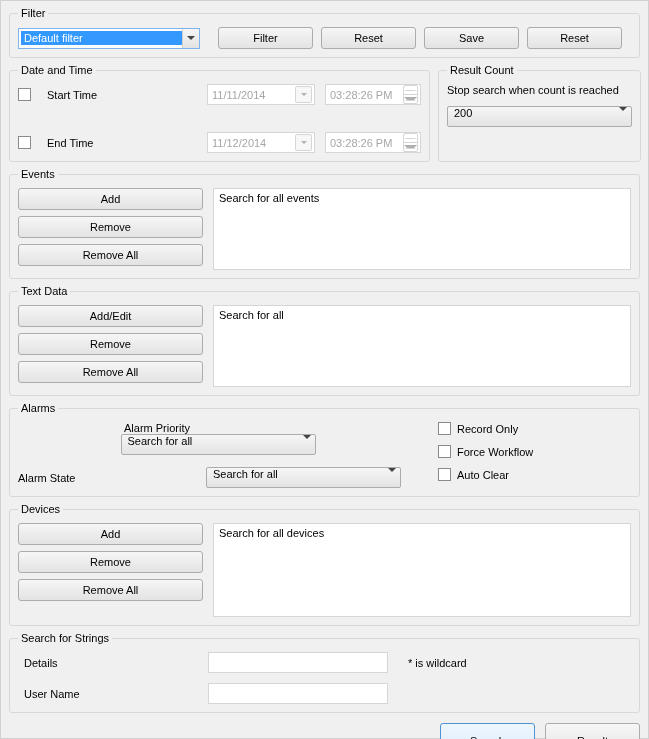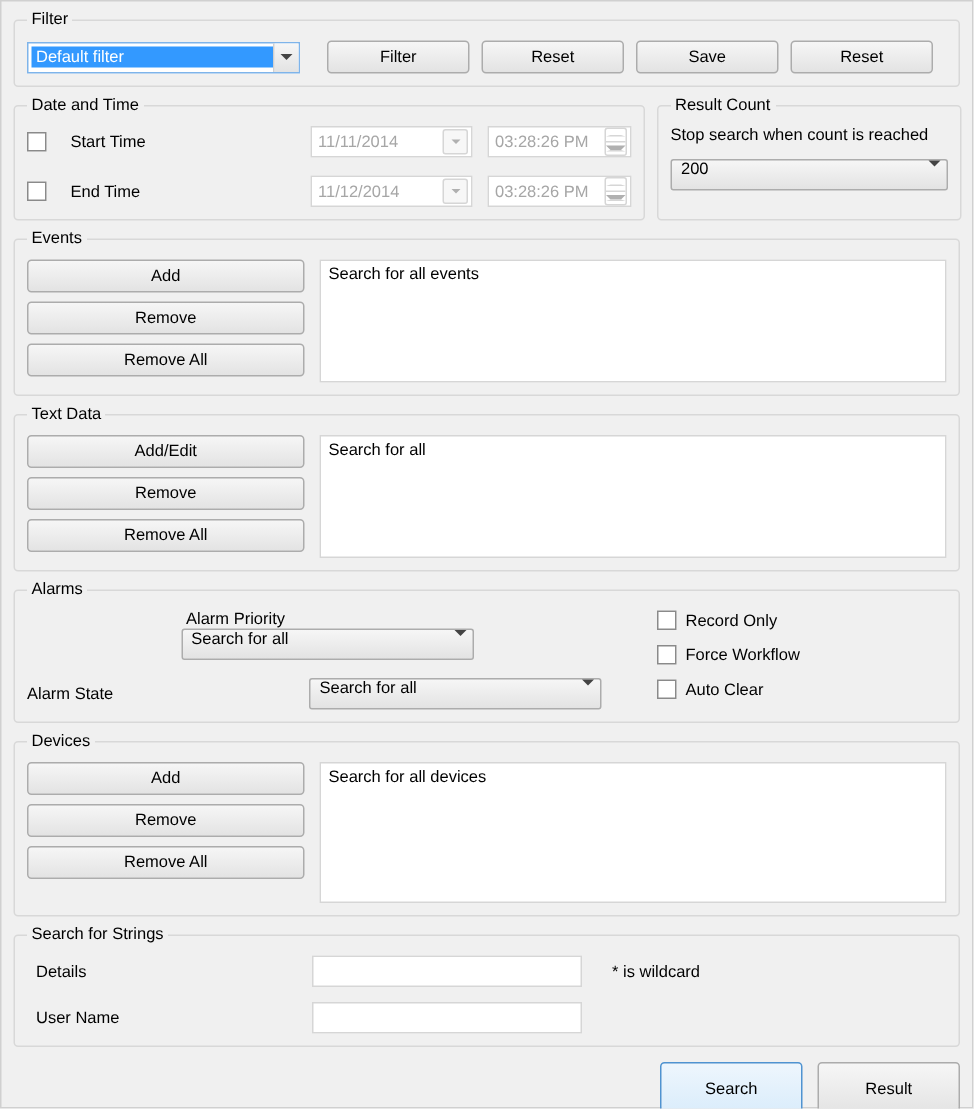--- a/index.html
+++ b/index.html
@@ -171,21 +171,21 @@
         <button class="btn">Reset</button>
         <button class="btn">Save</button>
         <button class="btn">Reset</button>
       </div>
     </div>
   </fieldset>
 
   <div class="two-col">
     <fieldset class="left-col">
       <legend>Date and Time</legend>
-      <div class="row" style="margin-bottom:12px; gap:10px;">
+      <div class="row" style="margin-bottom:27px; gap:10px;">
         <span class="check"></span>
         <span class="lbl" style="width:150px;">Start Time</span>
         <div class="disabled-field" style="width:108px;">
           <span>11/11/2014</span>
           <div class="mini-btn">
               <div class="tri-down-xs"></div>
             </div>
         </div>
         <div class="disabled-field" style="width:96px;">
           <span>03:28:26 PM</span>

